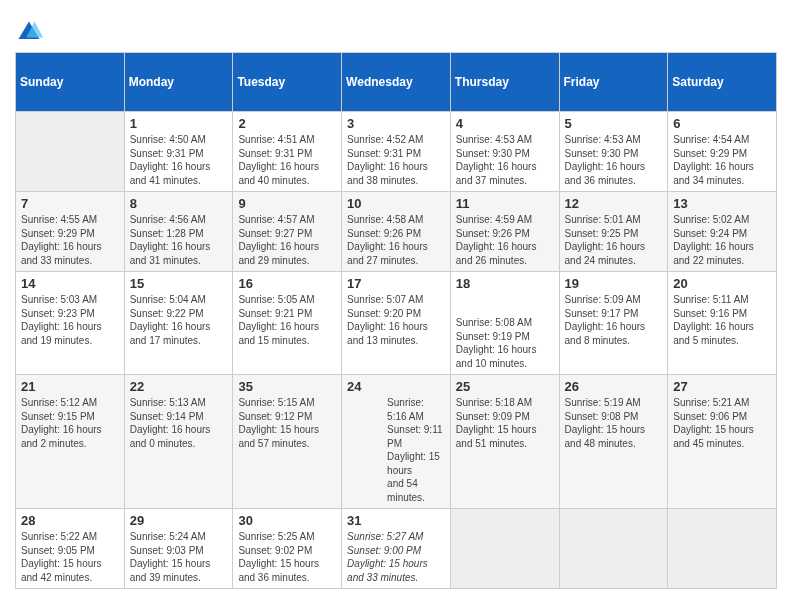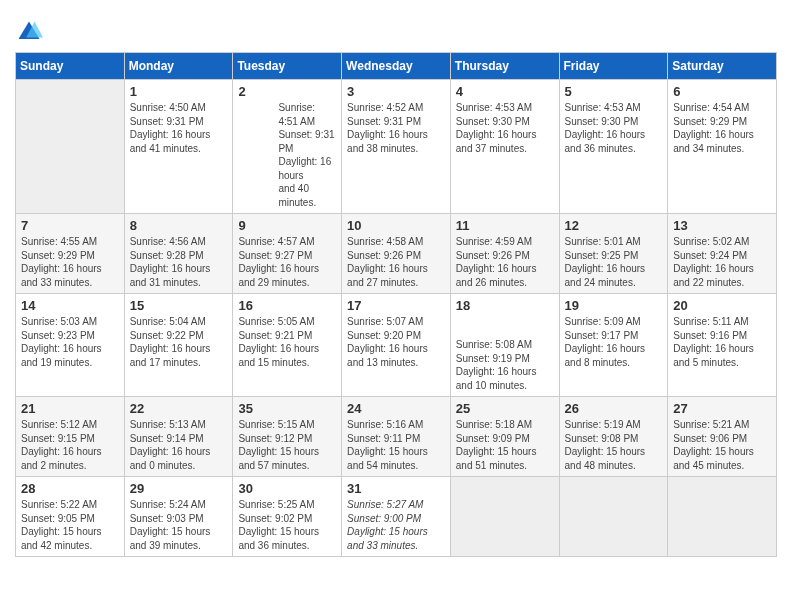--- a/index.html
+++ b/index.html
@@ -57,21 +57,21 @@
     table {
       width: 100%;
       border-collapse: collapse;
       table-layout: fixed;
     }
     thead tr th {
       background-color: #1565c0;
       color: #fff;
       font-size: 12px;
       font-weight: bold;
-      padding: 6px 4px;
+      padding: 22px 4px;
       text-align: left;
       border: 1px solid #ccc;
     }
     tbody tr td {
       vertical-align: top;
       border: 1px solid #ccc;
       padding: 4px 4px 4px 5px;
       font-size: 10.5px;
       color: #333;
       height: 80px;
@@ -134,21 +134,21 @@
         <td class="empty-cell"></td>
         <td>
           <span class="day-number">1</span>
           <div class="cell-text" style="white-space: pre-line;">Sunrise: 4:50 AM
 Sunset: 9:31 PM
 Daylight: 16 hours
 and 41 minutes.</div>
         </td>
         <td>
           <span class="day-number">2</span>
-          <div class="cell-text" style="white-space: pre-line; margin-left: 40px;">Sunrise: 4:51 AM
+          <div class="cell-text" style="white-space: pre-line;">Sunrise: 4:51 AM
 Sunset: 9:31 PM
 Daylight: 16 hours
 and 40 minutes.</div>
         </td>
         <td>
           <span class="day-number">3</span>
           <div class="cell-text" style="white-space: pre-line;">Sunrise: 4:52 AM
 Sunset: 9:31 PM
 Daylight: 16 hours
 and 38 minutes.</div>
@@ -179,21 +179,21 @@
         <td>
           <span class="day-number">7</span>
           <div class="cell-text" style="white-space: pre-line;">Sunrise: 4:55 AM
 Sunset: 9:29 PM
 Daylight: 16 hours
 and 33 minutes.</div>
         </td>
         <td>
           <span class="day-number">8</span>
           <div class="cell-text" style="white-space: pre-line;">Sunrise: 4:56 AM
-Sunset: 9:28 PM
+Sunset: 1:28 PM
 Daylight: 16 hours
 and 31 minutes.</div>
         </td>
         <td>
           <span class="day-number">9</span>
           <div class="cell-text" style="white-space: pre-line;">Sunrise: 4:57 AM
 Sunset: 9:27 PM
 Daylight: 16 hours
 and 29 minutes.</div>
         </td>
@@ -294,21 +294,21 @@
         </td>
         <td>
           <span class="day-number">35</span>
           <div class="cell-text" style="white-space: pre-line;">Sunrise: 5:15 AM
 Sunset: 9:12 PM
 Daylight: 15 hours
 and 57 minutes.</div>
         </td>
         <td>
           <span class="day-number">24</span>
-          <div class="cell-text" style="white-space: pre-line;">Sunrise: 5:16 AM
+          <div class="cell-text" style="white-space: pre-line; margin-left: 40px;">Sunrise: 5:16 AM
 Sunset: 9:11 PM
 Daylight: 15 hours
 and 54 minutes.</div>
         </td>
         <td>
           <span class="day-number">25</span>
           <div class="cell-text" style="white-space: pre-line;">Sunrise: 5:18 AM
 Sunset: 9:09 PM
 Daylight: 15 hours
 and 51 minutes.</div>

